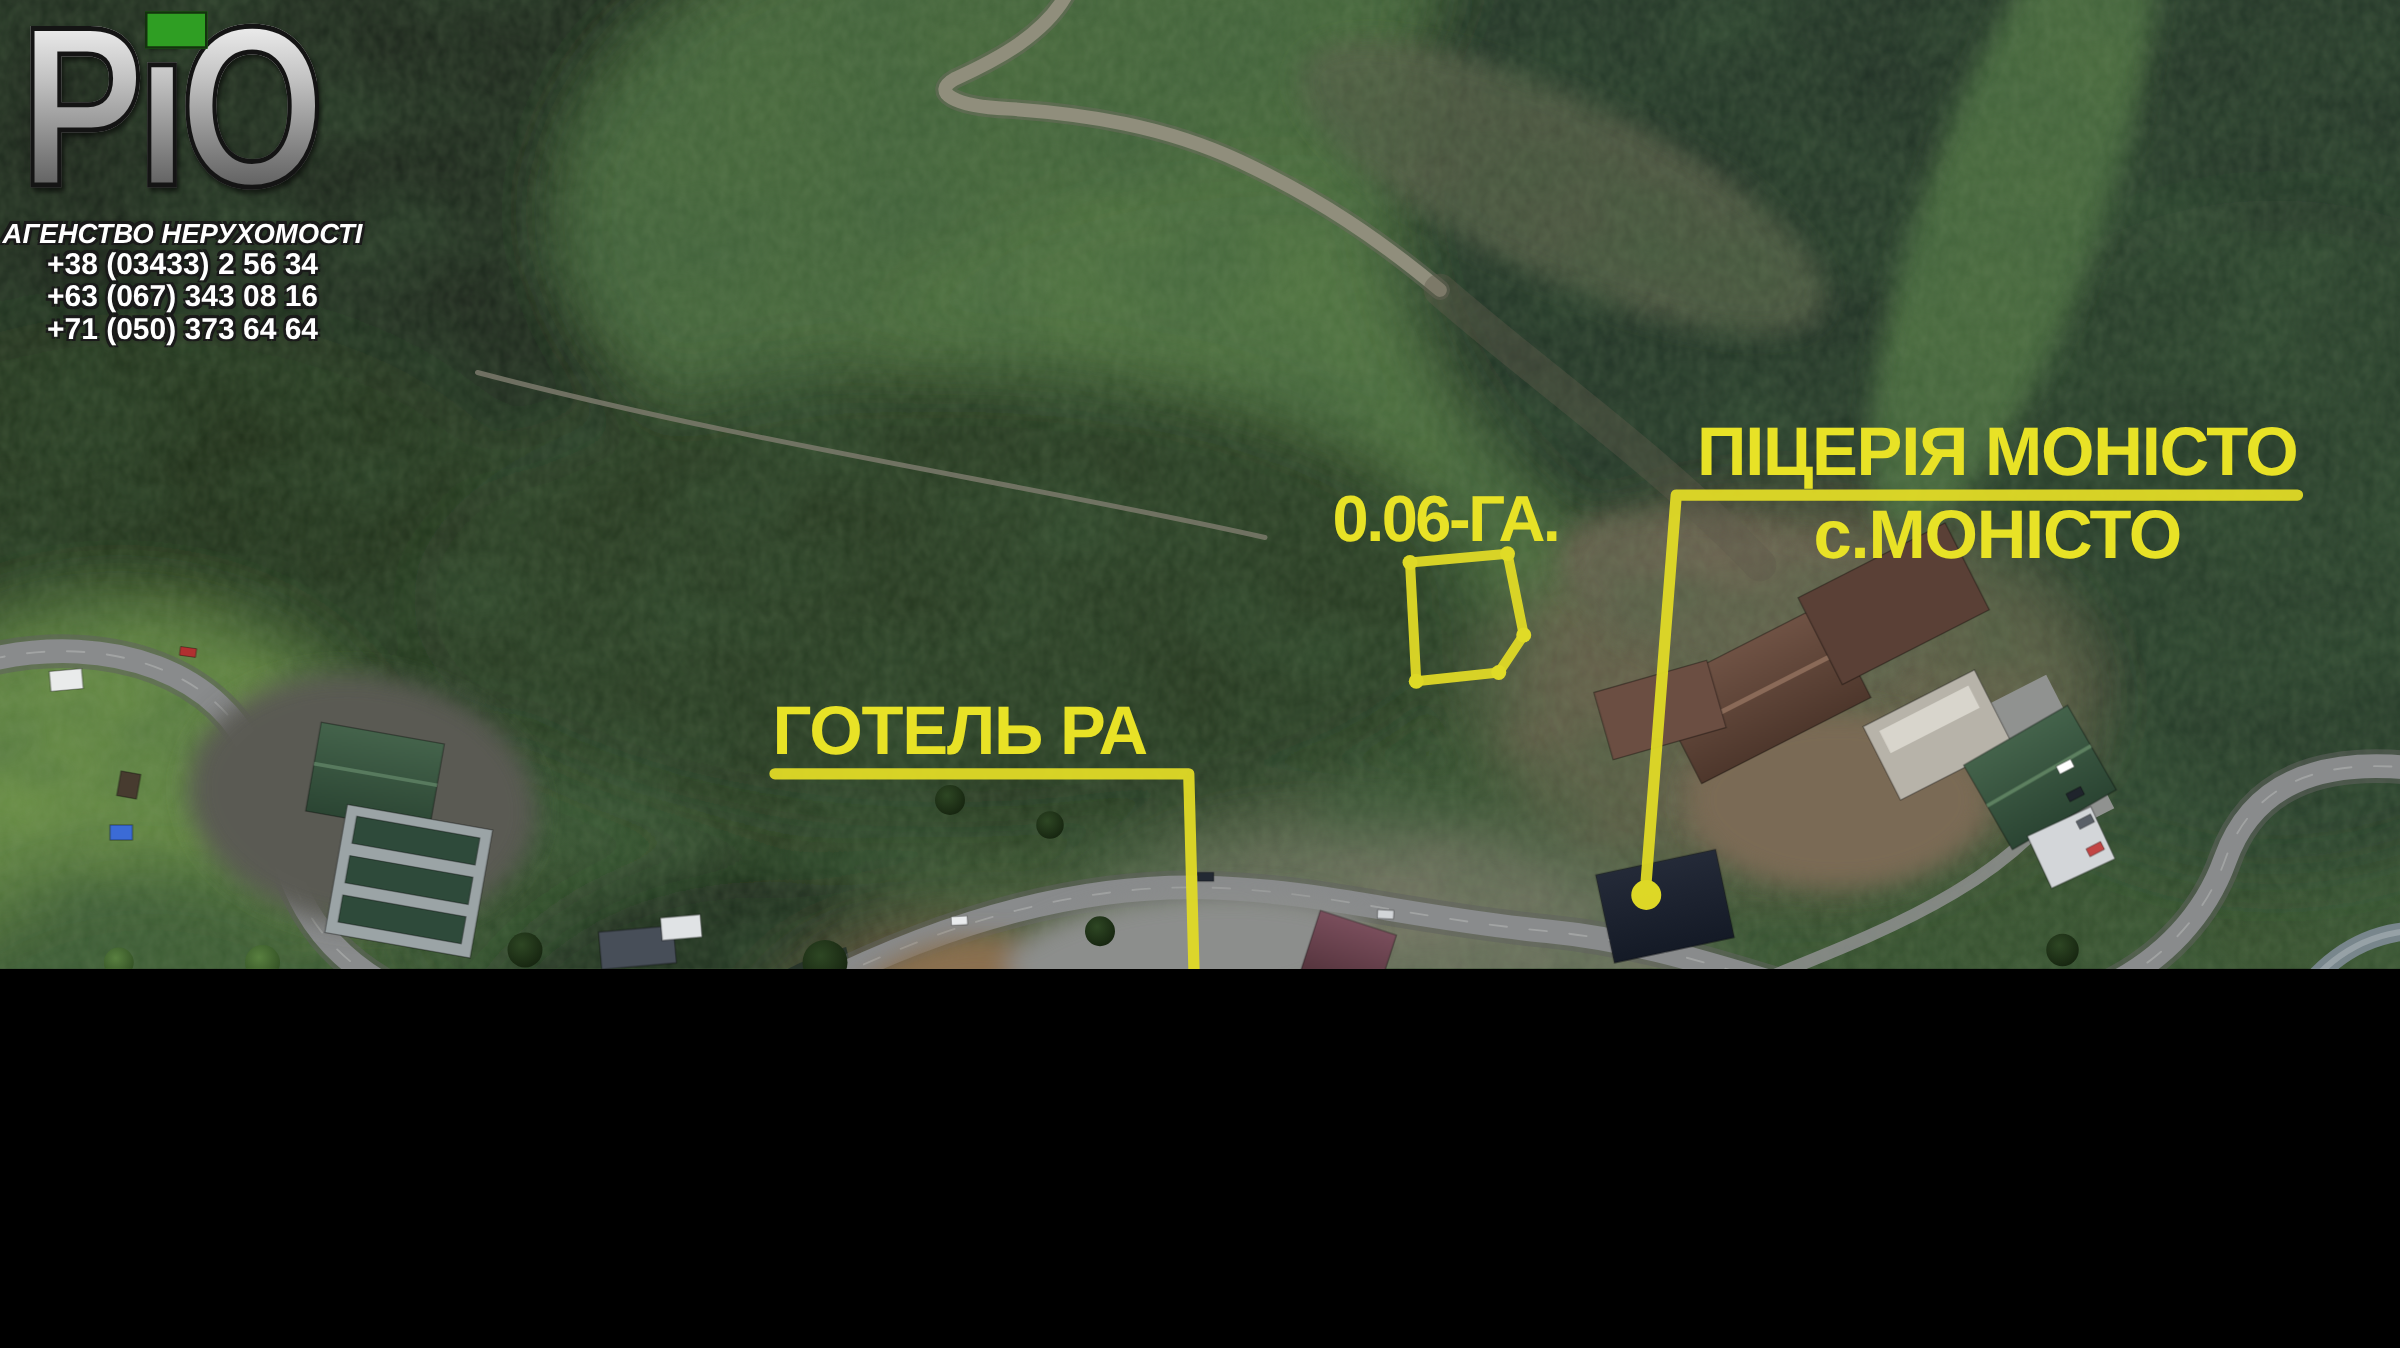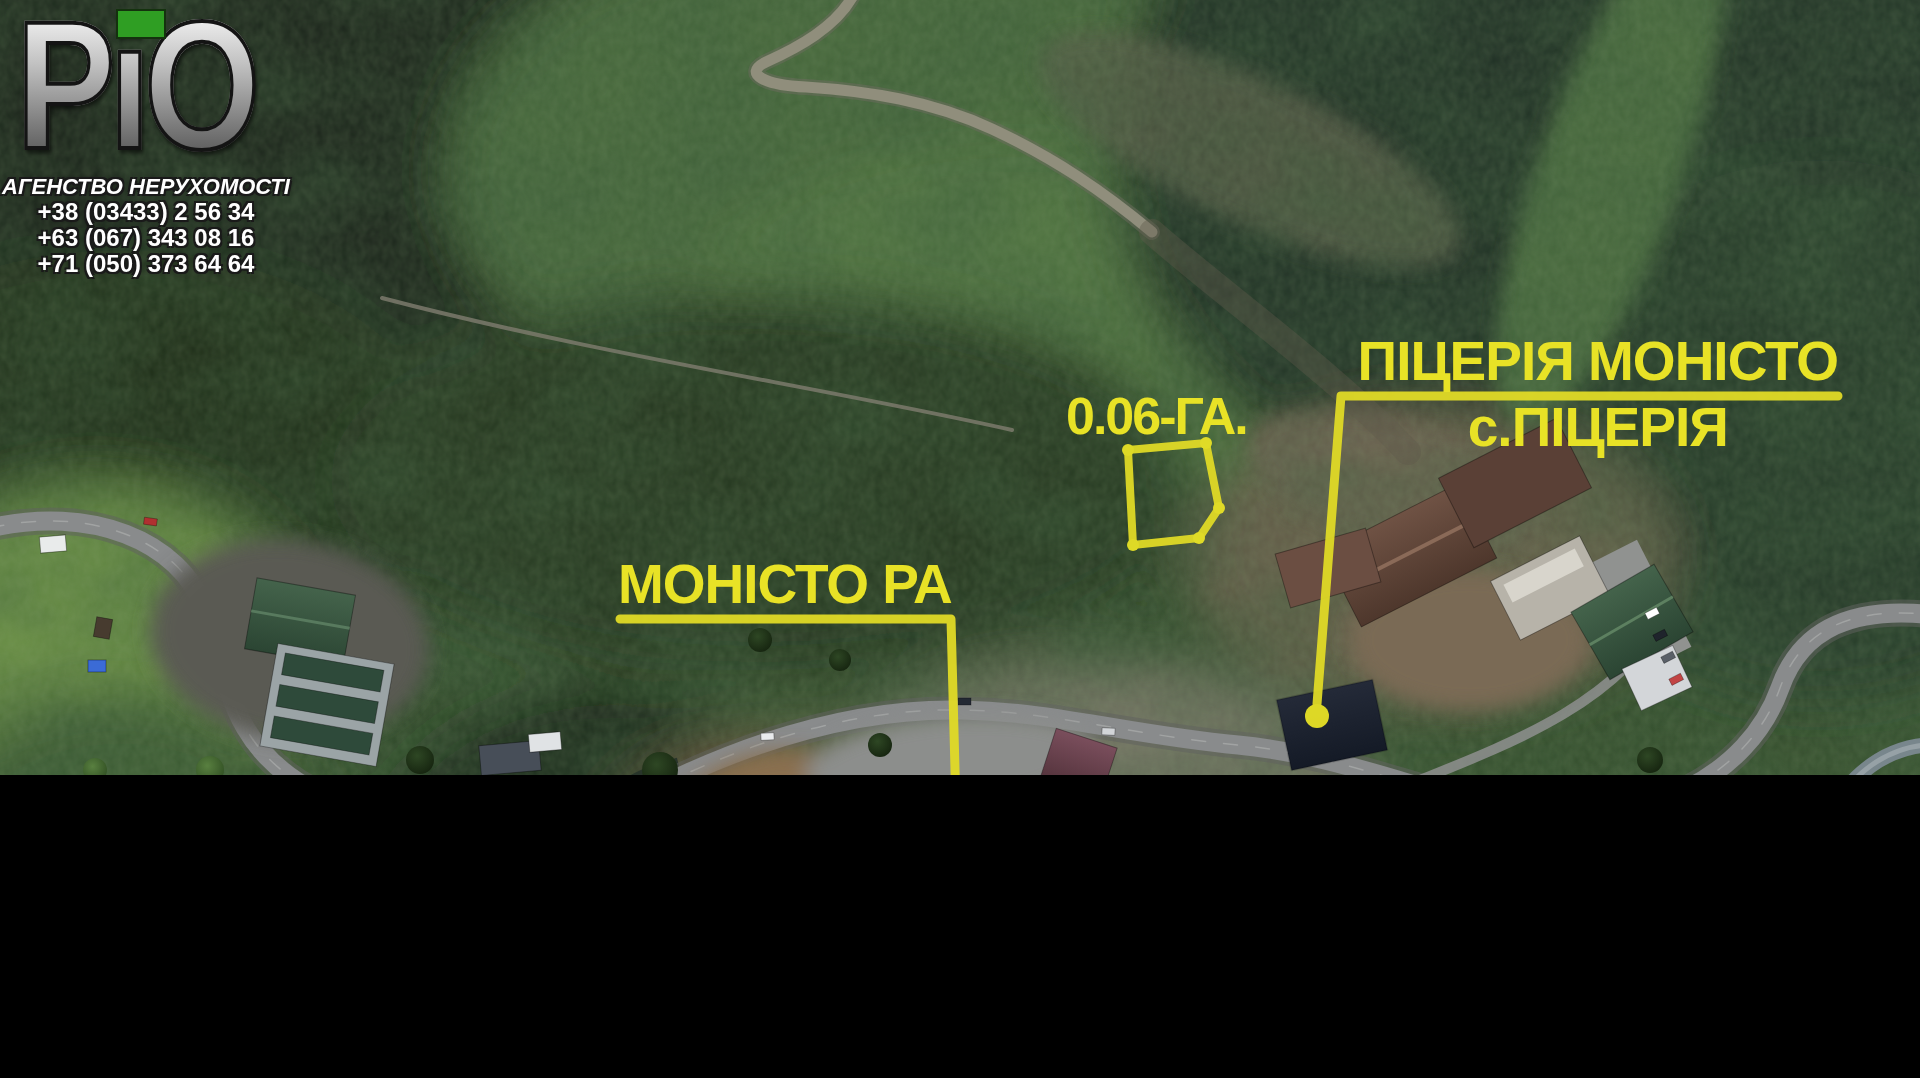--- a/index.html
+++ b/index.html
@@ -347,18 +347,18 @@
     <div class="logo-text">РіО</div>
     <div class="logo-dot"></div>
     <div class="outlined agency-line">АГЕНСТВО НЕРУХОМОСТІ</div>
     <div class="outlined phone phone-1">+38 (03433) 2 56 34</div>
     <div class="outlined phone phone-2">+63 (067) 343 08 16</div>
     <div class="outlined phone phone-3">+71 (050) 373 64 64</div>
   </div>
 
   <div class="yellow lbl-pizzeria">
     <div>ПІЦЕРІЯ МОНІСТО</div>
-    <div>с.ПІЦЕРІЯ</div>
+    <div>с.МОНІСТО</div>
   </div>
-  <div class="yellow lbl-hotel">МОНІСТО РА</div>
+  <div class="yellow lbl-hotel">ГОТЕЛЬ РА</div>
   <div class="yellow lbl-area">0.06-ГА.</div>
 
 </div>
 
 </body></html>

